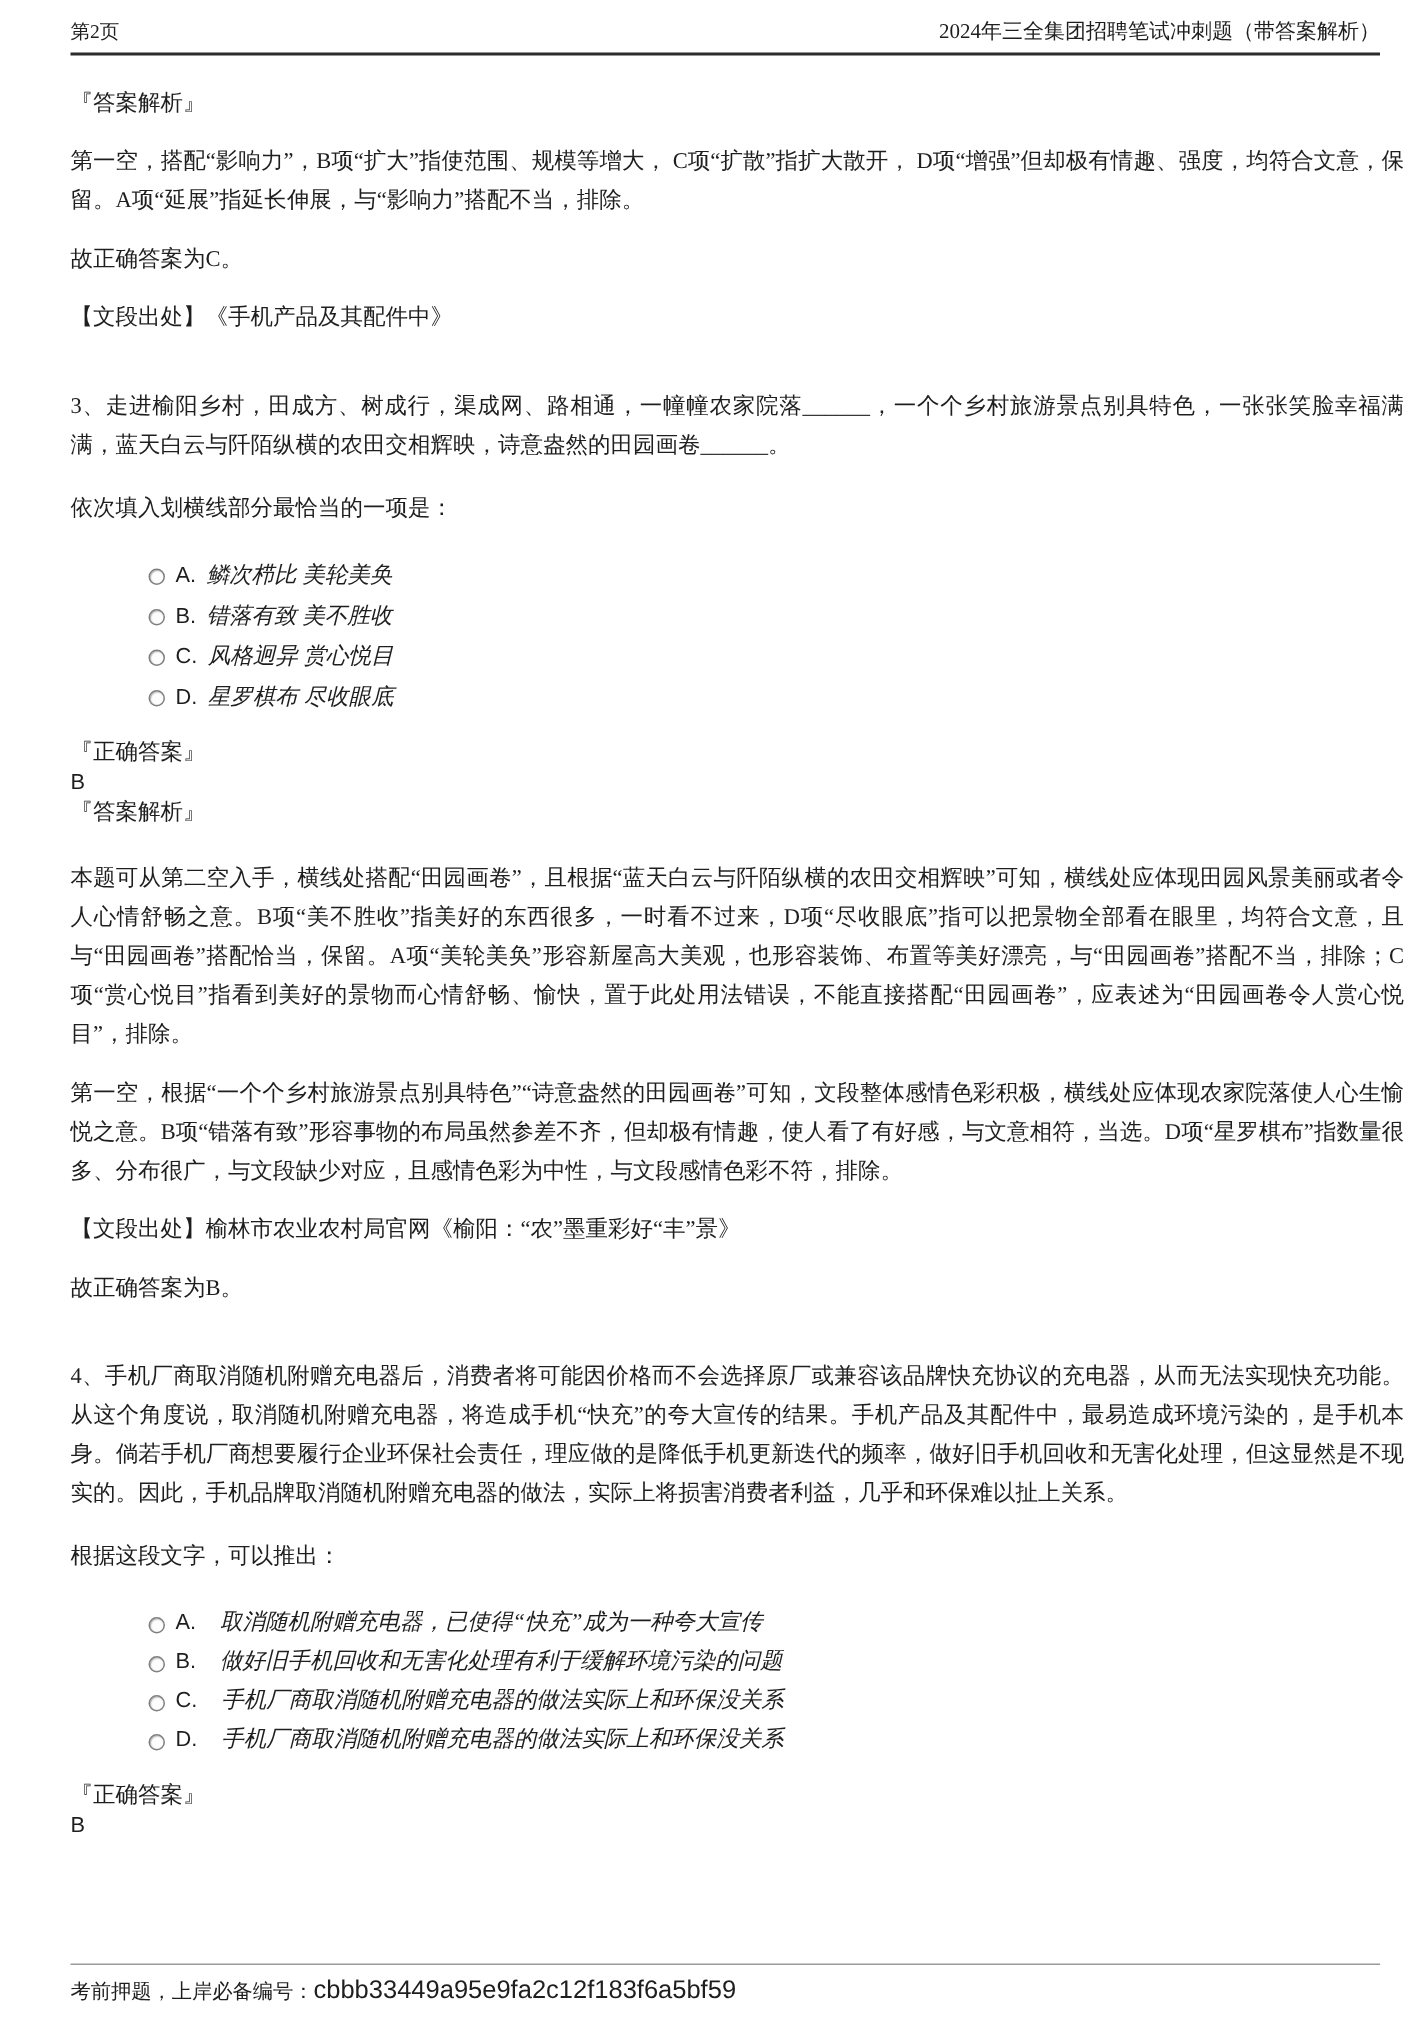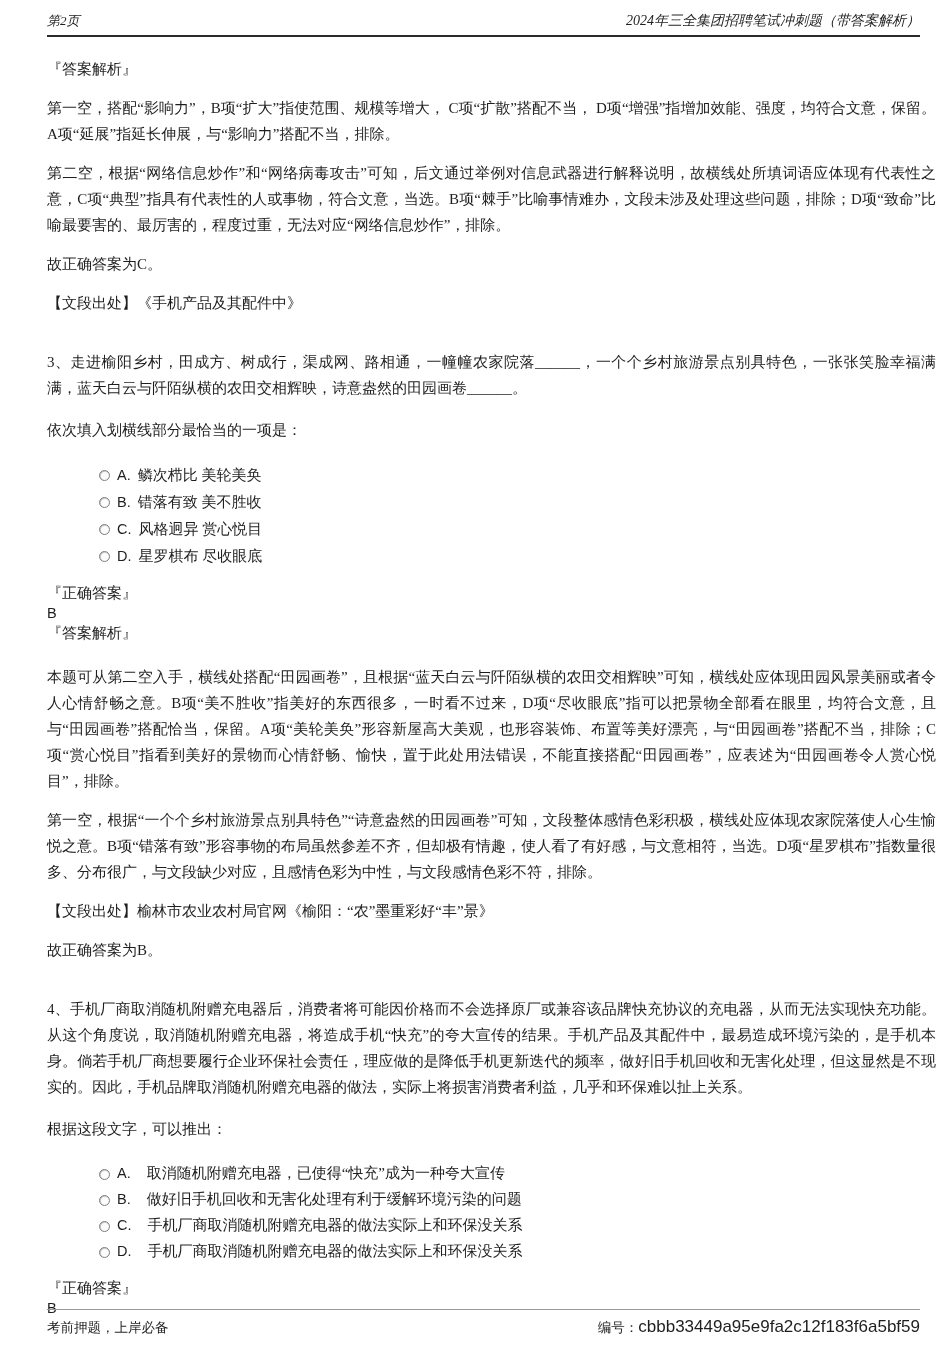--- a/index.html
+++ b/index.html
@@ -16,30 +16,28 @@
   
   .header {
     position: absolute;
     top: 12px; left: 47px; right: 30px;
     display: flex;
     justify-content: space-between;
     align-items: flex-end;
     font-size: 13.5px;
     padding-bottom: 5px;
     border-bottom: 2px solid #2b2b2b;
-    font-style: italic;
   }
   .header .pageno { font-size: 13px; }
   .header .doctitle { font-size: 14px; text-align: center; }
   
   .footer {
     position: absolute;
     left: 47px; right: 30px; bottom: 8px;
     display: flex;
-    justify-content: space-between;
     align-items: flex-end;
     font-size: 13.5px;
     padding-top: 7px;
     border-top: 1px solid #9a9a9a;
   }
   .footer .serial-value { font-family: "Liberation Sans", sans-serif; font-size: 17px; }
   
   .content {
     position: absolute;
     top: 46px; left: 47px; right: 14px;
@@ -73,37 +71,36 @@
     box-shadow: inset 0.5px 0.5px 1px rgba(0,0,0,0.35);
     margin-right: 7px;
     margin-top: 2px;
   }
   .letter {
     font-family: "Liberation Sans", sans-serif;
     font-size: 14.5px;
     margin-right: 7px;
   }
   .q4opts .letter { margin-right: 16px; }
-  .opt-text { white-space: nowrap; }
+  .opt-text { white-space: nowrap; font-style: italic; }
 </style>
 </head>
 <body>
 
 <div class="page">
 
   <div class="header">
     <span class="pageno">第2页</span>
     <span class="doctitle">2024年三全集团招聘笔试冲刺题（带答案解析）</span>
   </div>
 
   <div class="content">
 
     <p class="first-label">『答案解析』</p>
-    <p>第一空，搭配“影响力”，B项“扩大”指使范围、规模等增大， C项“扩散”搭配不当， D项“增强”指增加效能、强度，均符合文意，保留。A项“延展”指延长伸展，与“影响力”搭配不当，排除。</p>
-    <p>第二空，根据“网络信息炒作”和“网络病毒攻击”可知，后文通过举例对信息武器进行解释说明，故横线处所填词语应体现有代表性之意，C项“典型”指具有代表性的人或事物，符合文意，当选。B项“棘手”比喻事情难办，文段未涉及处理这些问题，排除；D项“致命”比喻最要害的、最厉害的，程度过重，无法对应“网络信息炒作”，排除。</p>
+    <p>第一空，搭配“影响力”，B项“扩大”指使范围、规模等增大， C项“扩散”指扩大散开， D项“增强”但却极有情趣、强度，均符合文意，保留。A项“延展”指延长伸展，与“影响力”搭配不当，排除。</p>
     <p>故正确答案为C。</p>
     <p>【文段出处】《手机产品及其配件中》</p>
 
     <p class="stem">3、走进榆阳乡村，田成方、树成行，渠成网、路相通，一幢幢农家院落______，一个个乡村旅游景点别具特色，一张张笑脸幸福满满，蓝天白云与阡陌纵横的农田交相辉映，诗意盎然的田园画卷______。</p>
     <p class="prompt">依次填入划横线部分最恰当的一项是：</p>
 
     <div class="options q3opts">
       <div class="option">
         <span class="radio"></span>
         <span class="letter">A.</span>

